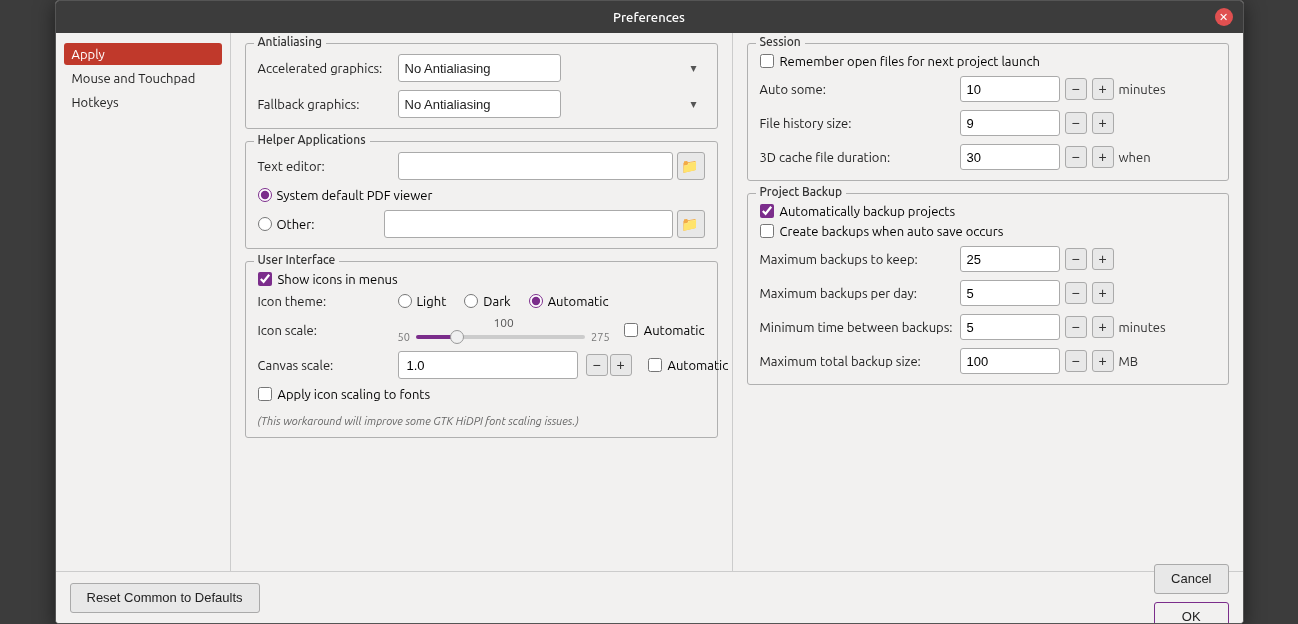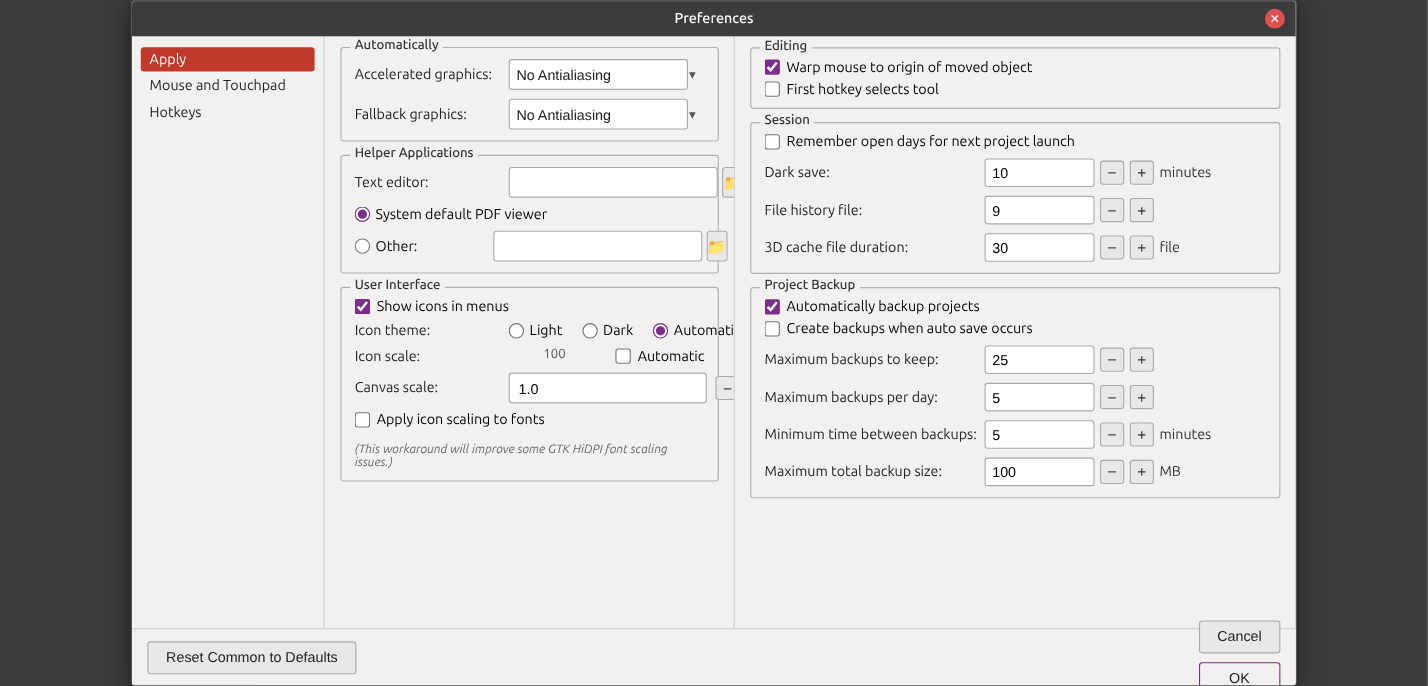--- a/index.html
+++ b/index.html
@@ -6,21 +6,21 @@
     body {
       font-family: 'Segoe UI', Ubuntu, sans-serif;
       font-size: 13px;
       background: #3c3c3c;
       display: flex;
       align-items: center;
       justify-content: center;
       min-height: 100vh;
     }
     .window {
-      width: 1060px;
+      width: 1189px;
       height: 624px;
       background: #f2f1f0;
       border: 1px solid #555;
       border-radius: 4px;
       display: flex;
       flex-direction: column;
       overflow: hidden;
       box-shadow: 0 4px 20px rgba(0,0,0,0.5);
     }
     .titlebar {
@@ -373,21 +373,21 @@
       <div class="sidebar-item">
         <span>Hotkeys</span>
       </div>
     </div>
 
     <div class="main-area">
 
       <div class="left-panel">
 
         <div class="section-box">
-          <span class="section-label">Automatically</span>
+          <span class="section-label">Antialiasing</span>
           <div class="form-row">
             <span class="form-label">Accelerated graphics:</span>
             <div class="combo-wrapper">
               <select class="combo-select">
                 <option>No Antialiasing</option>
                 <option>Fast Approximate (FXAA)</option>
                 <option>Multisample (MSAA) 2x</option>
                 <option>Multisample (MSAA) 4x</option>
               </select>
             </div>
@@ -448,20 +448,25 @@
               <label class="radio-item">
                 <input type="radio" name="icon-theme" class="radio-input" checked="" style="">
                 <span>Automatic</span>
               </label>
             </div>
           </div>
           <div class="form-row">
             <span class="form-label">Icon scale:</span>
             <div class="slider-container">
               <div class="slider-value-label">100</div>
+              <div class="slider-wrapper">
+                <span class="slider-min-max">50</span>
+                <input type="range" min="50" max="275" value="100" style="flex: 1 1 0%;">
+                <span class="slider-min-max">275</span>
+              </div>
             </div>
             <label class="checkbox-item" style="margin-left:14px; margin-bottom:0;">
               <input type="checkbox" class="checkbox-input" style="">
               <span>Automatic</span>
             </label>
           </div>
           <div class="form-row">
             <span class="form-label">Canvas scale:</span>
             <div class="canvas-scale-row">
               <input type="text" class="canvas-scale-input" value="1.0" style="">
@@ -481,62 +486,51 @@
               <span>Apply icon scaling to fonts</span>
             </label>
           </div>
           <div class="note-text">(This workaround will improve some GTK HiDPI font scaling issues.)</div>
         </div>
 
       </div>
 
       <div class="right-panel">
 
-        <div class="section-box">
-          <span class="section-label">Editing</span>
-          <label class="checkbox-item">
-            <input type="checkbox" checked="" class="checkbox-input" style="">
-            <span>Warp mouse to origin of moved object</span>
-          </label>
-          <label class="checkbox-item">
-            <input type="checkbox" class="checkbox-input" style="">
-            <span>First hotkey selects tool</span>
-          </label>
-        </div>
 
         <div class="section-box">
           <span class="section-label">Session</span>
           <label class="checkbox-item" style="margin-bottom:8px;">
             <input type="checkbox" class="checkbox-input" style="">
-            <span>Remember open days for next project launch</span>
+            <span>Remember open files for next project launch</span>
           </label>
           <div class="form-row">
-            <span class="right-form-label">Dark save:</span>
+            <span class="right-form-label">Auto some:</span>
             <div class="right-spinner-row">
               <input type="text" class="right-spinner-input" value="10" style="">
               <button class="spinner-btn">−</button>
               <button class="spinner-btn">+</button>
               <span class="unit-label">minutes</span>
             </div>
           </div>
           <div class="form-row">
-            <span class="right-form-label">File history file:</span>
+            <span class="right-form-label">File history size:</span>
             <div class="right-spinner-row">
               <input type="text" class="right-spinner-input" value="9" style="">
               <button class="spinner-btn">−</button>
               <button class="spinner-btn">+</button>
             </div>
           </div>
           <div class="form-row">
             <span class="right-form-label">3D cache file duration:</span>
             <div class="right-spinner-row">
               <input type="text" class="right-spinner-input" value="30" style="">
               <button class="spinner-btn">−</button>
               <button class="spinner-btn">+</button>
-              <span class="unit-label">file</span>
+              <span class="unit-label">when</span>
             </div>
           </div>
         </div>
 
         <div class="section-box">
           <span class="section-label">Project Backup</span>
           <label class="checkbox-item">
             <input type="checkbox" checked="" class="checkbox-input" style="">
             <span>Automatically backup projects</span>
           </label>

